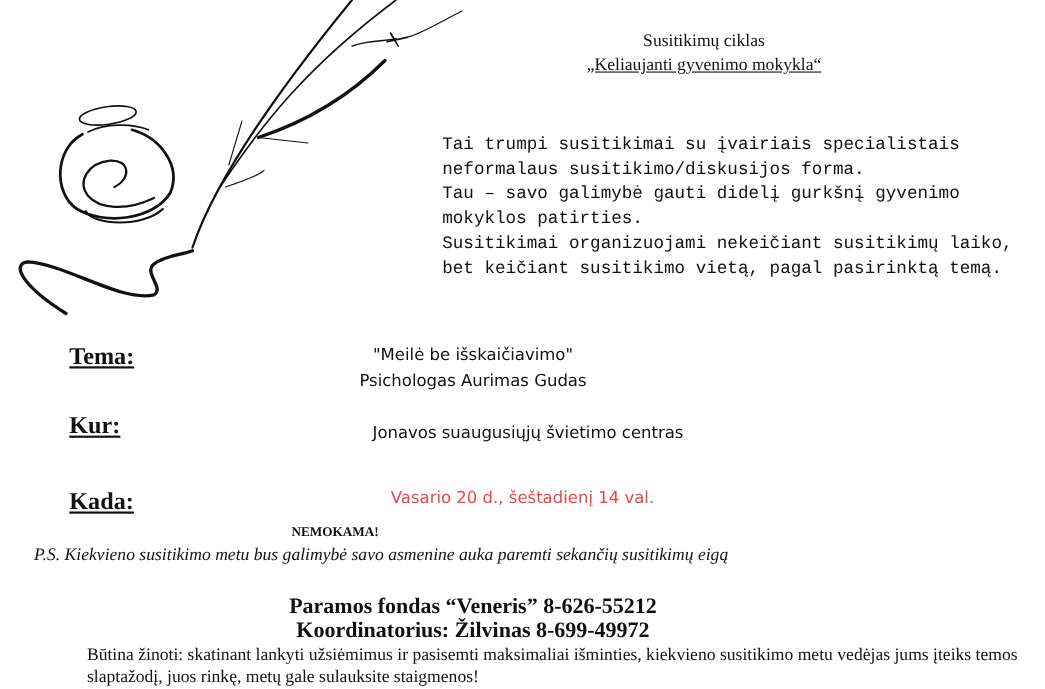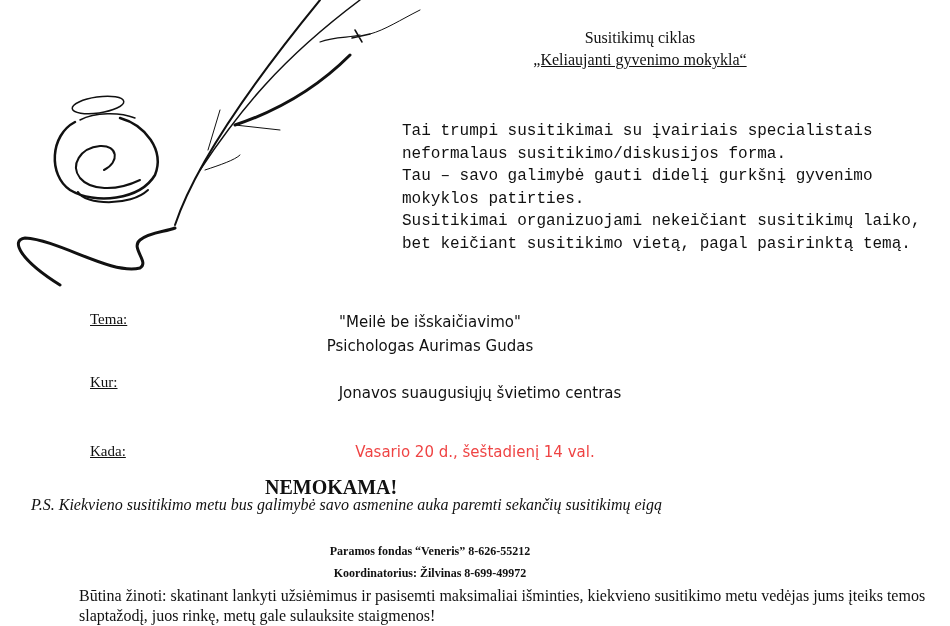--- a/index.html
+++ b/index.html
@@ -7,26 +7,26 @@
       width: 950px; height: 626px; overflow: hidden; position: relative;
       background: #ffffff; color: #111111;
       font-family: "Liberation Serif", serif;
     }
     .abs { position: absolute; }
     .illustration { left: 0; top: 0; width: 440px; height: 300px; }
     .title-block { left: 460px; top: 27px; width: 360px; text-align: center; font-weight: normal; font-size: 16px; line-height: 22px; }
     .title-block .sub { text-decoration: underline; }
     .intro { left: 402px; top: 120px; width: 520px; font-size: 16px; line-height: 22.5px; font-family: Liberation Mono, monospace; }
     .intro p { margin: 0; }
-    .label { font-weight: normal; text-decoration: underline; font-size: 15px; left: 90px; }
+    .label { font-weight: bold; text-decoration: underline; font-size: 22px; left: 63px; }
     .comic { font-family: "DejaVu Sans", sans-serif; font-size: 15px; text-align: center; }
     .red { color: #ef4444; }
-    .free { left: 265px; top: 476px; font-weight: bold; font-size: 20px; }
+    .free { left: 265px; top: 476px; font-weight: bold; font-size: 12px; }
     .ps { left: 31px; top: 496px; font-style: italic; font-size: 16px; }
-    .contacts { left: 240px; top: 540px; width: 380px; text-align: center; font-weight: bold; font-size: 12px; line-height: 22px; }
+    .contacts { left: 240px; top: 540px; width: 380px; text-align: center; font-weight: bold; font-size: 20px; line-height: 22px; }
     .note { left: 31px; top: 586px; width: 900px; font-size: 16px; line-height: 20px; margin-left: 48px; }
   </style>
 </head>
 <body>
 
 <svg class="abs illustration" viewBox="0 0 440 300">
   <g fill="none" stroke="#111" stroke-linecap="round">
 
     <ellipse cx="98" cy="105" rx="26" ry="8" stroke-width="1.5" transform="rotate(-8 98 105)"></ellipse>
 

